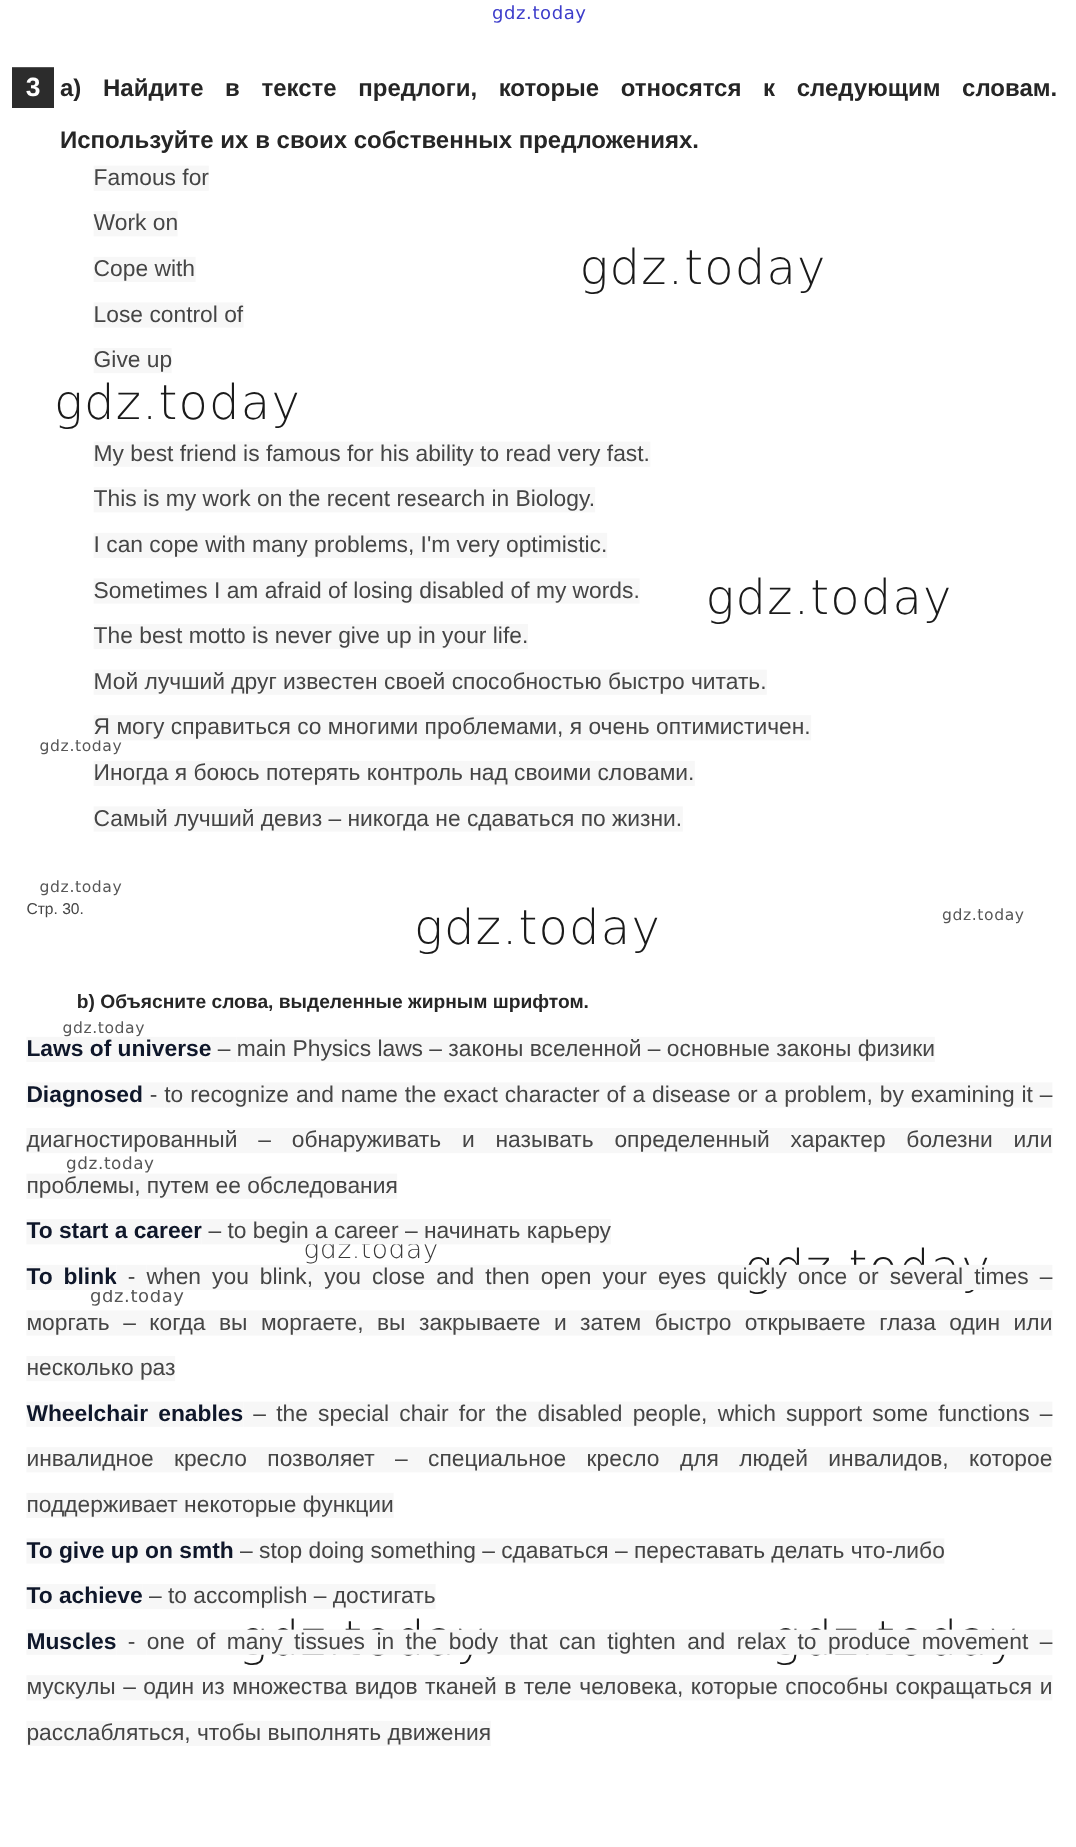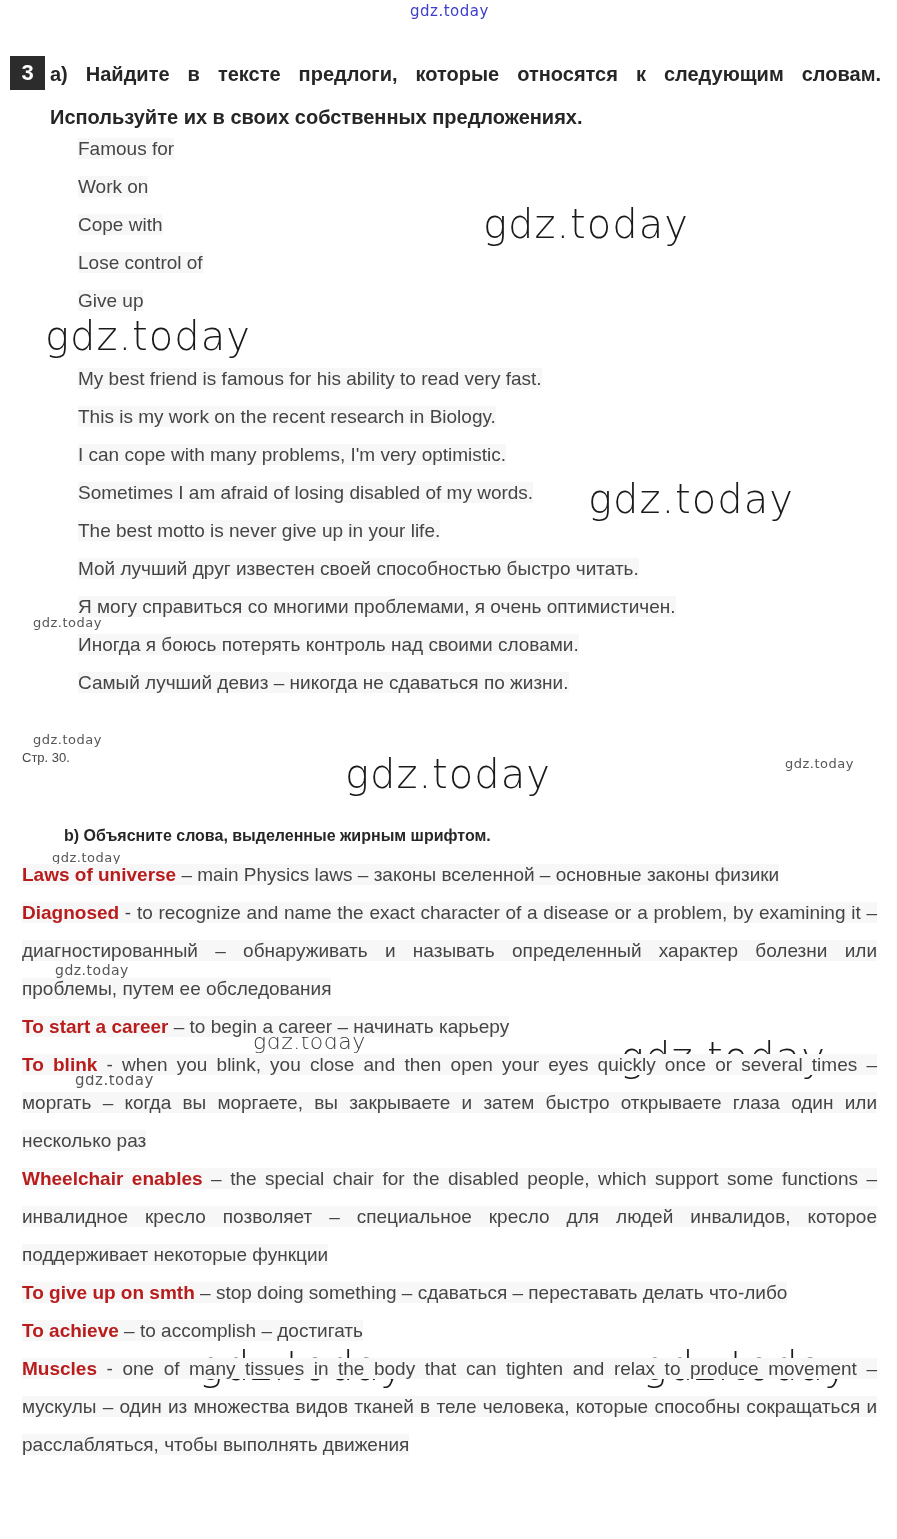--- a/index.html
+++ b/index.html
@@ -37,21 +37,21 @@
   .page-ref{position:absolute;left:22px;top:750px;font-size:13px;}
   .task-b-heading{
     position:absolute;left:48px;top:827px;font-weight:bold;font-size:16px;color:#262626;margin-left:16px;
   }
   
   .defs{
     position:absolute;left:22px;top:856px;width:855px;
     font-size:19px;line-height:38px;text-align:justify;
   }
   .defs p{margin:0;}
-  .term{font-weight:bold;color:#b91c1c;}
+  .term{font-weight:bold;color:#0f172a;}
 </style>
 </head>
 <body>
 
 <span class="wm wm-top" style="left:410px;top:4px;">gdz.today</span>
 <span class="wm wm-big" style="left:483px;top:204px;">gdz.today</span>
 <span class="wm wm-big" style="left:45px;top:316px;">gdz.today</span>
 <span class="wm wm-big" style="left:588px;top:479px;">gdz.today</span>
 <span class="wm wm-sm" style="left:33px;top:616px;">gdz.today</span>
 <span class="wm wm-sm" style="left:33px;top:733px;">gdz.today</span>

